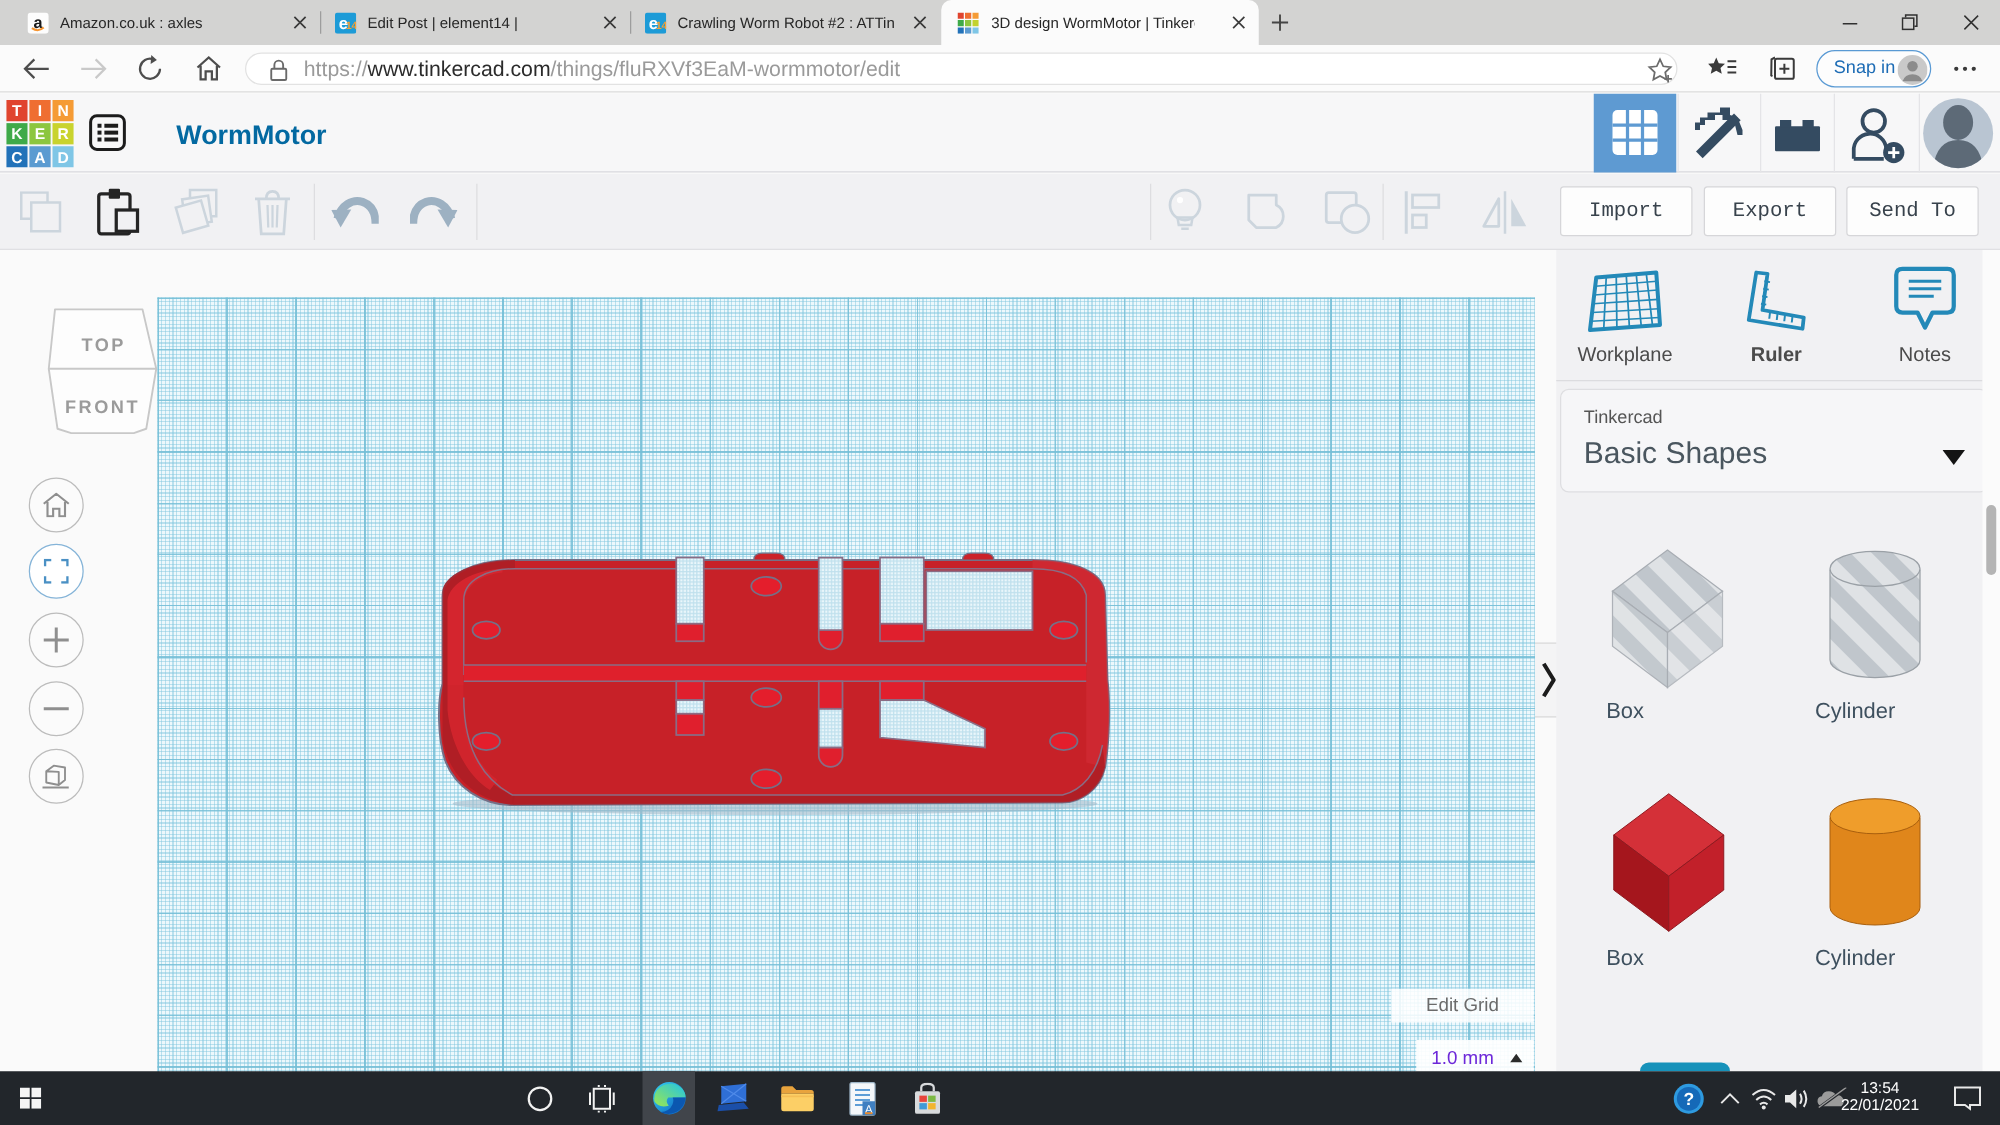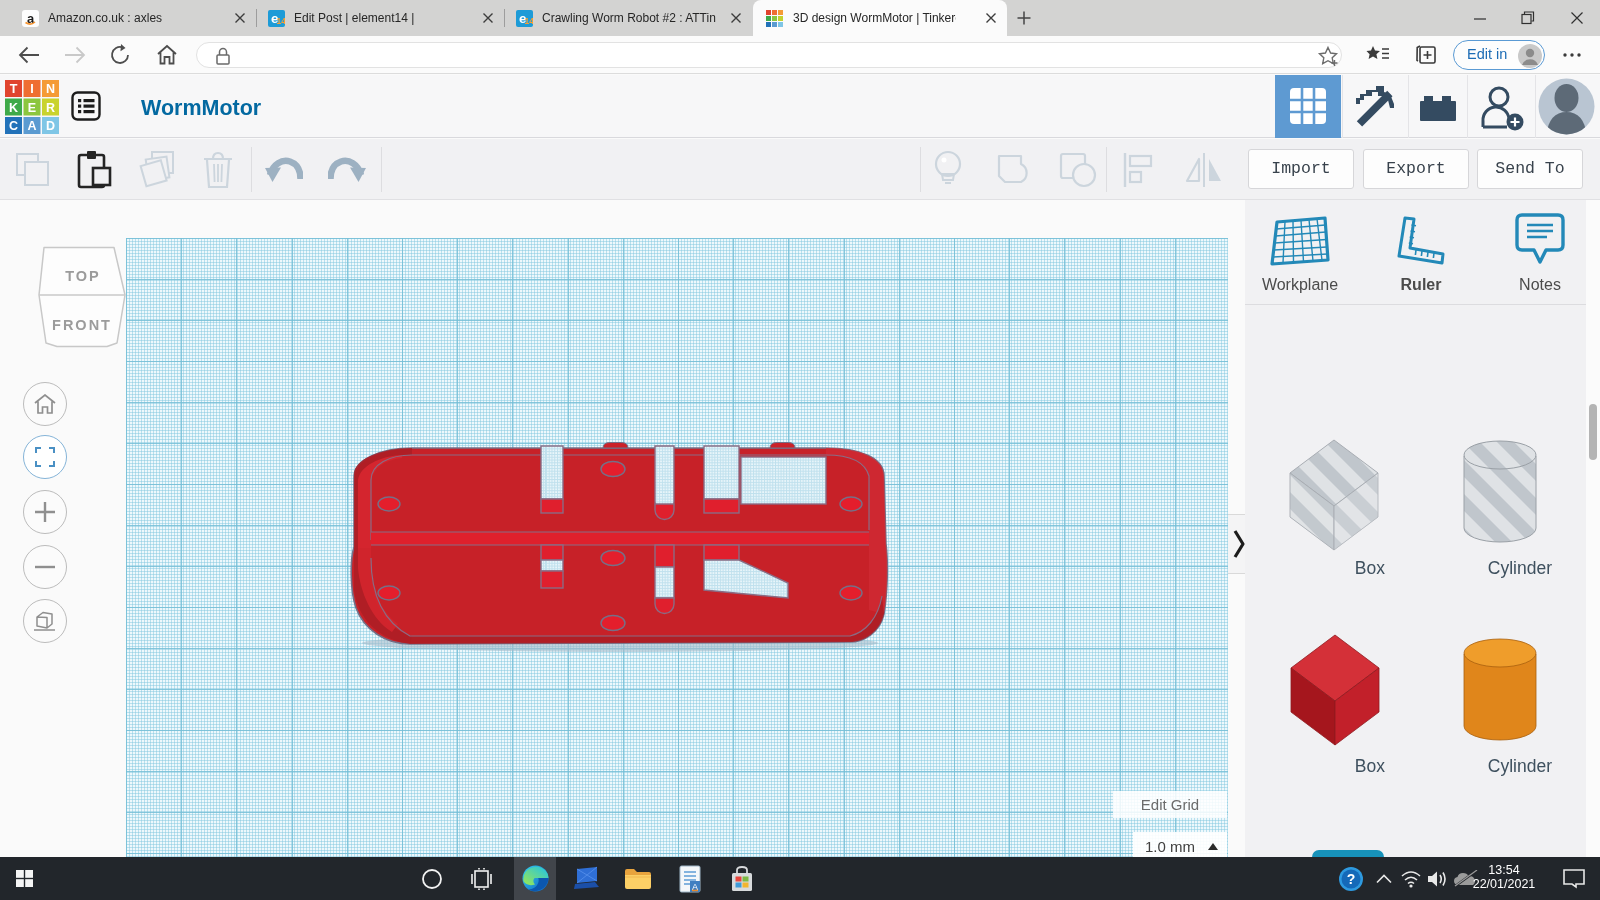--- a/index.html
+++ b/index.html
@@ -39,21 +39,21 @@
        repeating-linear-gradient(to right, rgba(116,190,214,0.85) 0 1px, transparent 1px 55.2px),
        repeating-linear-gradient(to bottom, rgba(116,190,214,0.85) 0 1px, transparent 1px 41px),
        repeating-linear-gradient(to right, rgba(128,198,222,0.48) 0 1px, transparent 1px 3px),
        repeating-linear-gradient(to bottom, rgba(128,198,222,0.48) 0 1px, transparent 1px 3px);
   }
   .navcirc { position:absolute; left:23px; width:44px; height:44px; border-radius:50%; border:1.5px solid #bcbcbc; background:#fbfbfb; }
 
   
   #rightpanel { left:1245px; top:200px; width:355px; height:657px; background:#f1f1f3; }
   .plabel { position:absolute; font-size:16px; color:#4b4b4b; text-align:center; }
-  .shlabel { position:absolute; font-size:17.5px; color:#3e505e; text-align:right; }
+  .shlabel { position:absolute; font-size:17.5px; color:#3e505e; text-align:left; }
   #dropdown { position:absolute; left:3px; top:111px; width:343px; height:83px; background:#f6f6f8; border:1px solid #dedee1; border-radius:7px; }
 
   
   #taskbar { left:0; top:857px; width:1600px; height:43px; background:#22262b; }
   #tsearch { position:absolute; left:48px; top:3px; width:357px; height:37px; background:#f2f2f2; border:1px solid #888; display:flex; align-items:center; }
   #tsearch span { font-size:15px; color:#242424; margin-left:10px; }
   .clock { position:absolute; color:#ffffff; font-size:12.5px; text-align:center; }
 </style>
 </head>
 <body>
@@ -159,40 +159,41 @@
 
     <svg width="24" height="24" style="position:absolute; left:155px; top:7px;">
       <path d="M3 11 L12 3 L21 11 M5.5 9.5 L5.5 20.5 L9.5 20.5 L9.5 14 L14.5 14 L14.5 20.5 L18.5 20.5 L18.5 9.5" fill="none" stroke="#4d4d4d" stroke-width="1.8"></path>
     </svg>
     <div id="urlpill">
 
       <svg width="16" height="18" style="position:absolute; left:18px; top:4px;">
         <rect x="2" y="8" width="12" height="9" rx="1" fill="none" stroke="#6a6a6a" stroke-width="1.5"></rect>
         <path d="M4.5 8 L4.5 5 A3.5 3.5 0 0 1 11.5 5 L11.5 8" fill="none" stroke="#6a6a6a" stroke-width="1.5"></path>
       </svg>
+      <div class="url">https://<b>www.tinkercad.com</b>/things/fluRXVf3EaM-wormmotor/edit</div>
 
       <svg width="22" height="22" style="position:absolute; left:1120px; top:2px;">
         <path d="M11 2.5 L13.6 8 L19.5 8.7 L15.2 12.8 L16.3 18.6 L11 15.7 L5.7 18.6 L6.8 12.8 L2.5 8.7 L8.4 8 Z" fill="none" stroke="#6b6b6b" stroke-width="1.4"></path>
         <path d="M17.5 15 L17.5 21 M14.5 18 L20.5 18" stroke="#6b6b6b" stroke-width="1.4"></path>
       </svg>
     </div>
 
     <svg width="24" height="22" style="position:absolute; left:1366px; top:8px;">
       <path d="M7 2 L9 6.5 L14 7 L10.4 10.3 L11.4 15 L7 12.6 L2.6 15 L3.6 10.3 L0.5 7 L5 6.5 Z" fill="#3a3a3a"></path>
       <path d="M16 5 L23 5 M16 9.5 L23 9.5 M16 14 L23 14" stroke="#3a3a3a" stroke-width="1.6"></path>
     </svg>
 
     <svg width="24" height="24" style="position:absolute; left:1414px; top:7px;">
       <rect x="6" y="4" width="15" height="16" rx="1.5" fill="none" stroke="#3a3a3a" stroke-width="1.6"></rect>
       <path d="M4 18 L3 17.4 L3.2 4.5 L6 3" fill="none" stroke="#3a3a3a" stroke-width="1.6"></path>
       <path d="M13.5 8 L13.5 16 M9.5 12 L17.5 12" stroke="#3a3a3a" stroke-width="1.6"></path>
     </svg>
 
     <div style="position:absolute; left:1453px; top:4px; width:92px; height:30px; border:1.5px solid #5a9ad4; border-radius:15px; background:#fdfdfd;">
-      <span style="position:absolute; left:13px; top:5px; font-size:14.5px; color:#1d6cb5;">Edit in</span>
+      <span style="position:absolute; left:13px; top:5px; font-size:14.5px; color:#1d6cb5;">Snap in</span>
       <svg width="24" height="24" style="position:absolute; right:2.5px; top:2.5px;">
         <circle cx="12" cy="12" r="12" fill="#c9c9c9"></circle>
         <circle cx="12" cy="9" r="4.2" fill="#8b8b8b"></circle>
         <path d="M4 21 A8.5 8.5 0 0 1 20 21 Z" fill="#8b8b8b"></path>
       </svg>
     </div>
 
     <svg width="20" height="6" style="position:absolute; left:1562px; top:16px;">
       <circle cx="3" cy="3" r="1.7" fill="#3a3a3a"></circle>
         <circle cx="10" cy="3" r="1.7" fill="#3a3a3a"></circle>
@@ -450,21 +451,21 @@
     </svg>
 
     <div style="position:absolute; left:1228px; top:300px; width:20px; height:60px; background:#f4f4f5; border-top:1px solid #d9d9d9; border-bottom:1px solid #d9d9d9;"></div>
     <svg width="12" height="30" style="position:absolute; left:1233px; top:315px;">
       <path d="M2 2 L10 15 L2 28" fill="none" stroke="#1c1c1c" stroke-width="3.2" stroke-linejoin="round"></path>
     </svg>
 
     <div style="position:absolute; left:1113px; top:577px; width:114px; height:27px; background:rgba(255,255,255,0.85); font-size:15px; color:#6b6b6b; text-align:center; line-height:27px;">Edit Grid</div>
 
     <div style="position:absolute; left:1051px; top:620px; width:78px; height:27px; background:rgba(240,248,252,0.55); font-size:15px; color:#0369a1; text-align:left; line-height:27px;margin-top:32px;">Snap Grid</div>
-    <div style="position:absolute; left:1133px; top:618px; width:94px; height:29px; background:rgba(255,255,255,0.92); font-size:15px; color:#404040; line-height:29px;">
+    <div style="position:absolute; left:1133px; top:618px; width:94px; height:29px; background:rgba(255,255,255,0.92); font-size:15px; color:#6d28d9; line-height:29px;">
       <span style="margin-left:12px;">1.0 mm</span>
       <svg width="10" height="7" style="position:absolute; right:9px; top:11px;">
           <path d="M0 7 L5 0 L10 7 Z" fill="#2b2b2b"></path>
         </svg>
     </div>
   </div>
 
   <div id="rightpanel" class="abs">
 
     <svg width="62" height="52" viewBox="0 0 62 52" style="position:absolute; left:24px; top:16px;">
@@ -485,20 +486,27 @@
     </svg>
     <div class="plabel" style="left:126px; top:76px; width:100px;font-weight:bold;">Ruler</div>
 
     <svg width="52" height="56" viewBox="0 0 52 56" style="position:absolute; left:269px; top:12px;">
       <path d="M8 3 L44 3 Q49 3 49 8 L49 33 Q49 38 44 38 L32 38 L26 50 L20 38 L8 38 Q3 38 3 33 L3 8 Q3 3 8 3 Z" fill="none" stroke="#2389b8" stroke-width="3.4" stroke-linejoin="round"></path>
       <path d="M13 13 L39 13 M13 19 L39 19 M13 25 L33 25" stroke="#2389b8" stroke-width="2.4"></path>
     </svg>
     <div class="plabel" style="left:245px; top:76px; width:100px;">Notes</div>
     <div style="position:absolute; left:0; top:104px; width:341px; height:1px; background:#dcdcdf;"></div>
 
+    <div id="dropdown">
+      <div style="position:absolute; left:18px; top:14px; font-size:14.5px; color:#555;">Tinkercad</div>
+      <div style="position:absolute; left:18px; top:37px; font-size:24px; color:#4a565f;">Basic Shapes</div>
+      <svg width="18" height="12" style="position:absolute; right:18px; top:48px;">
+          <path d="M0 0 L18 0 L9 12 Z" fill="#141414"></path>
+        </svg>
+    </div>
 
     <svg width="96" height="116" viewBox="0 0 96 116" style="position:absolute; left:41px; top:237px;">
       <defs>
         <pattern id="stripes" width="24" height="24" patternTransform="rotate(-45)" patternUnits="userSpaceOnUse">
           <rect width="24" height="24" fill="#dfe2e5"></rect>
           <rect width="12" height="24" fill="#c0c6cc"></rect>
         </pattern>
       </defs>
       <path d="M48 3 L92 36 L48 69 L4 36 Z" fill="url(#stripes)" stroke="#a8adb3" stroke-width="1"></path>
       <path d="M4 36 L48 69 L48 113 L4 80 Z" fill="url(#stripes)" stroke="#a8adb3" stroke-width="1" opacity="0.93"></path>

